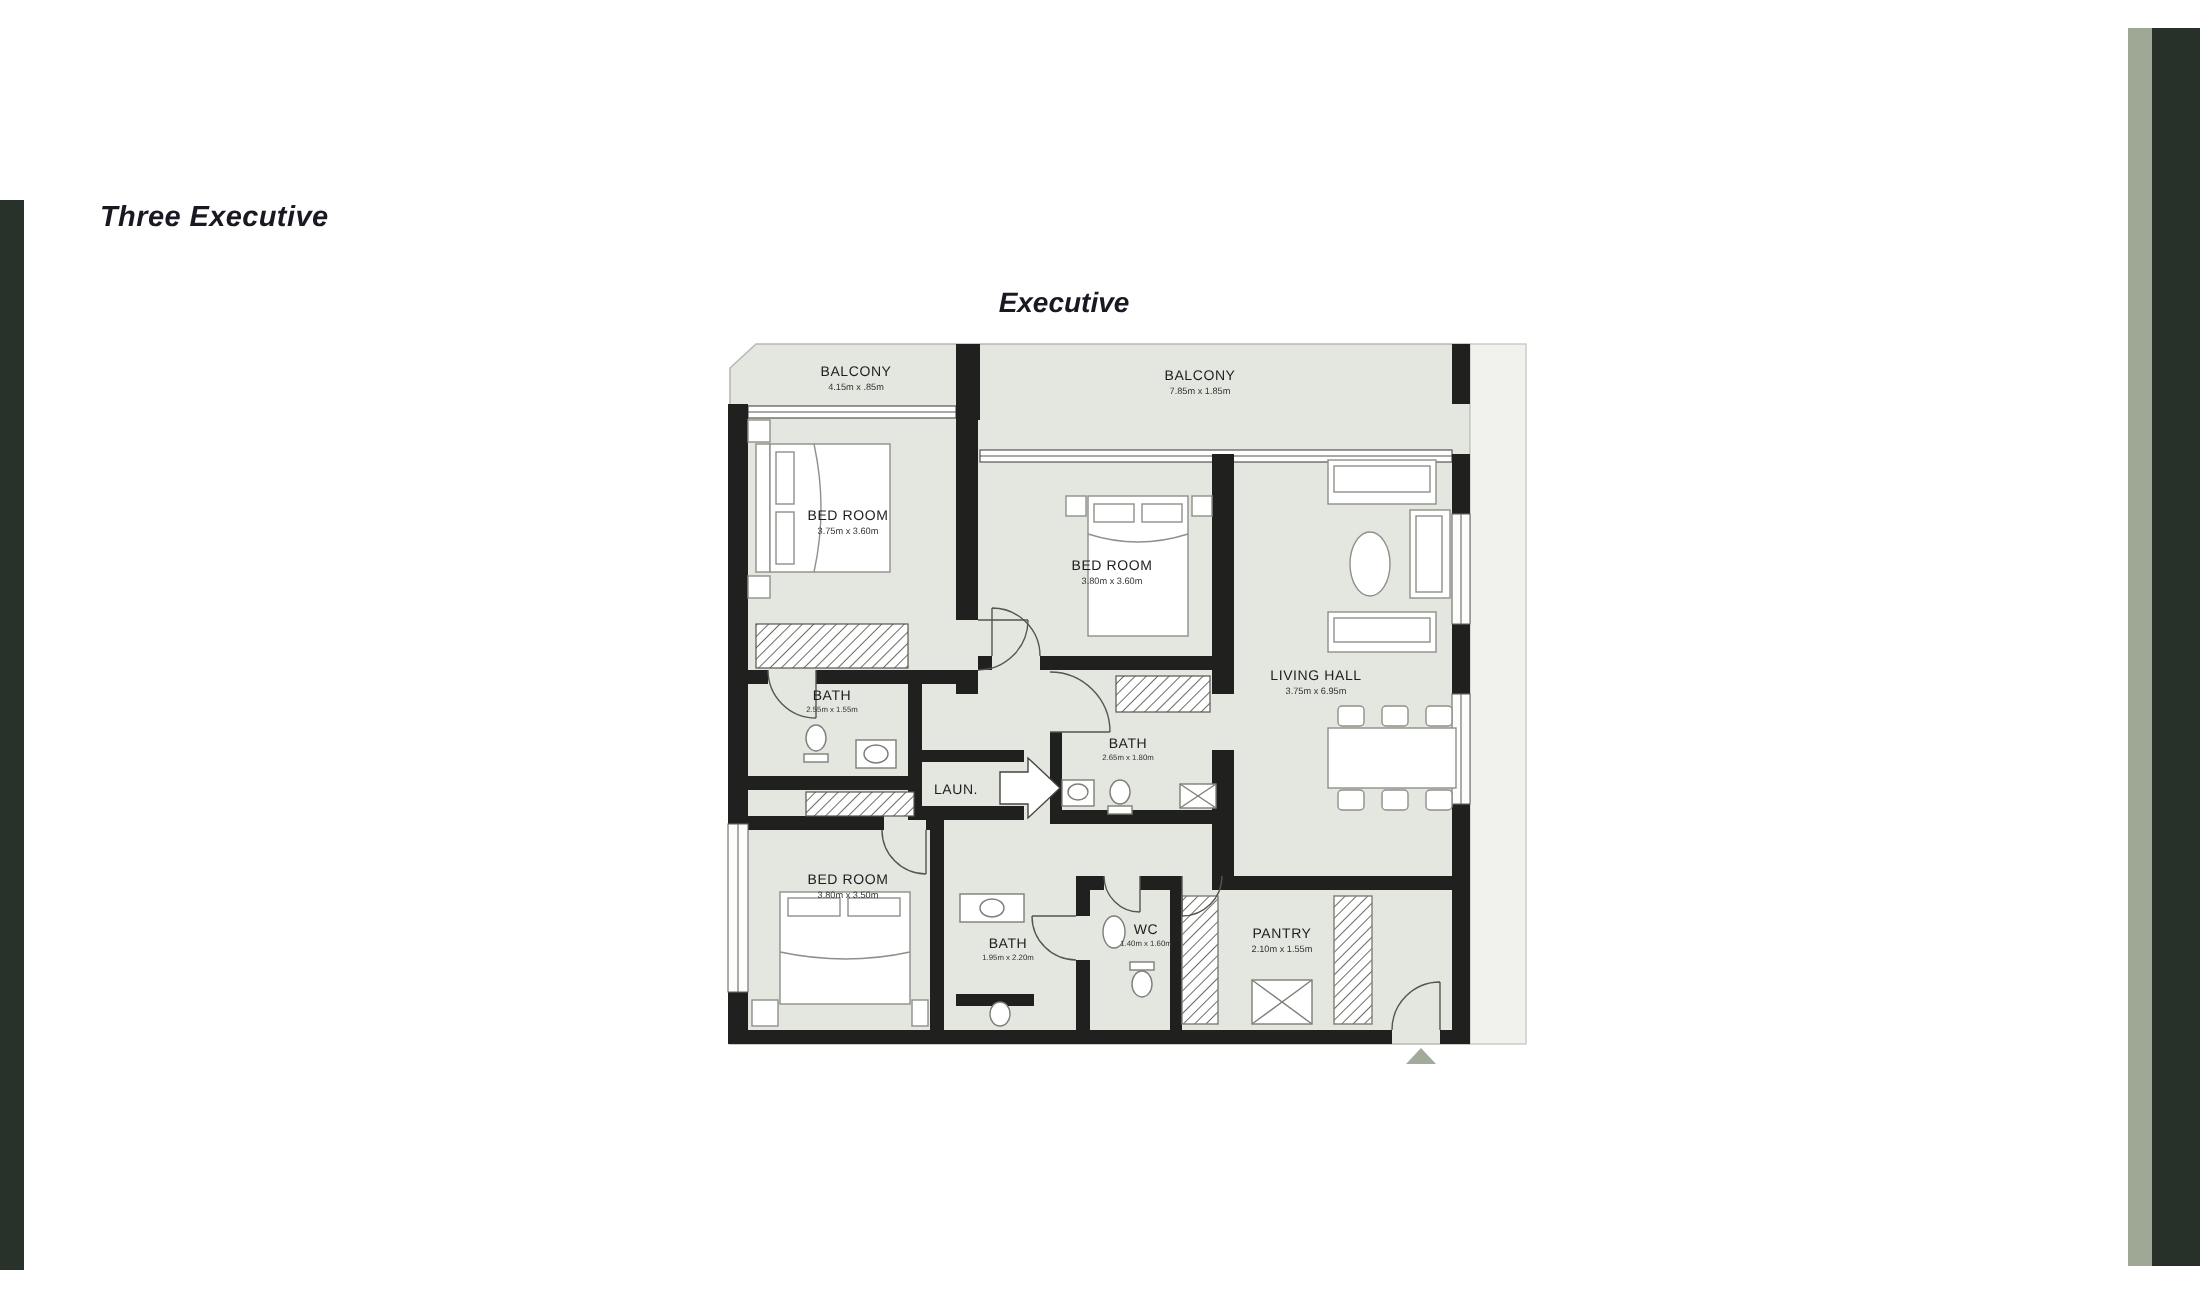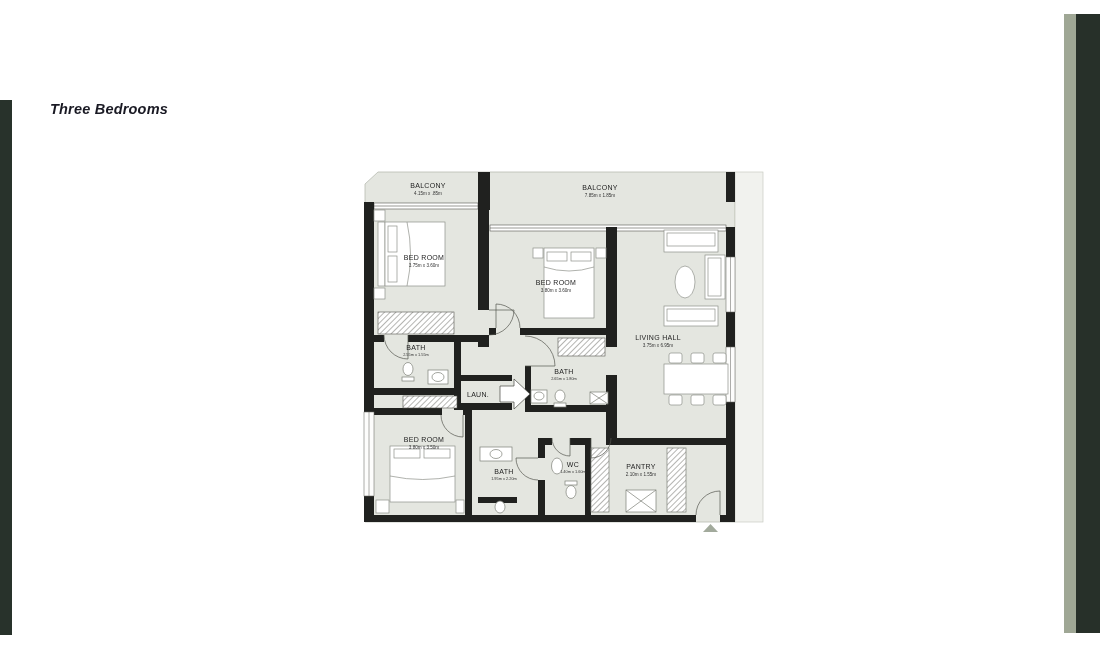--- a/index.html
+++ b/index.html
@@ -21,21 +21,22 @@
 </style>
 </head>
 <body>
 
 <div id="stage">
 
   <div id="left-bar" class="side-bar" style="background: rgb(40, 50, 43);"></div>
   <div id="right-bar-light" class="side-bar" style="background: rgb(159, 167, 149);"></div>
   <div id="right-bar-dark" class="side-bar" style="background: rgb(39, 48, 41);"></div>
 
-  <div id="page-title">Three Bedrooms</div>
+  <div id="page-title">Three Executive</div>
+  <div id="plan-title">Executive</div>
 
   <div id="plan-wrap">
   <svg width="440" height="364" viewBox="0 0 440 364">
     <defs>
       <pattern id="hatch" width="4" height="4" patternUnits="userSpaceOnUse" patternTransform="rotate(45)">
         <rect width="4" height="4" fill="#ffffff"></rect>
         <line x1="0" y1="0" x2="0" y2="4" stroke="#5a5b54" stroke-width="0.9"></line>
       </pattern>
     </defs>
 

